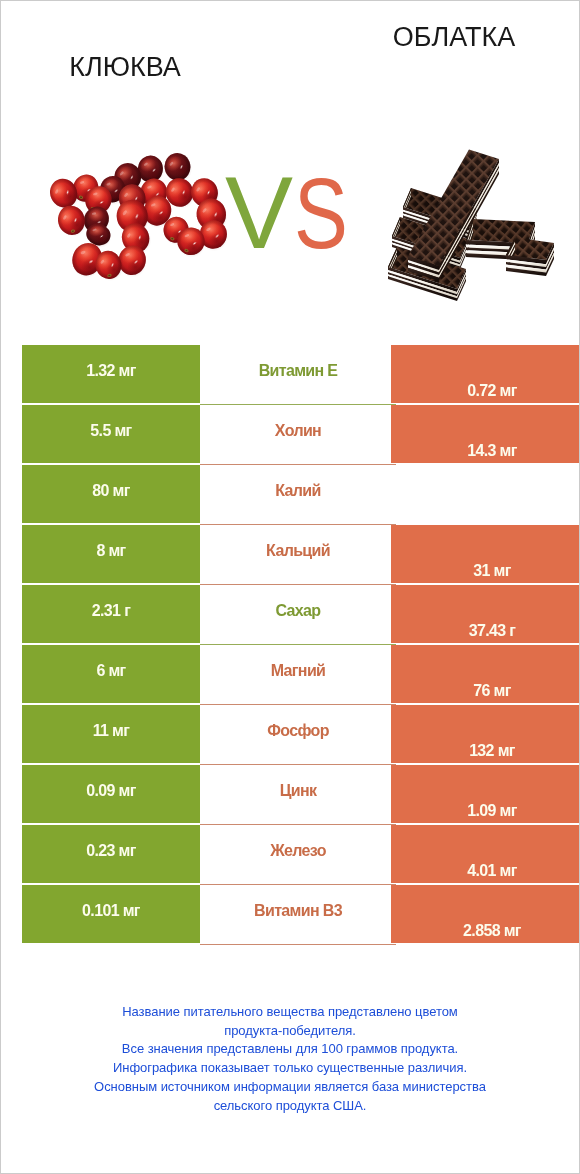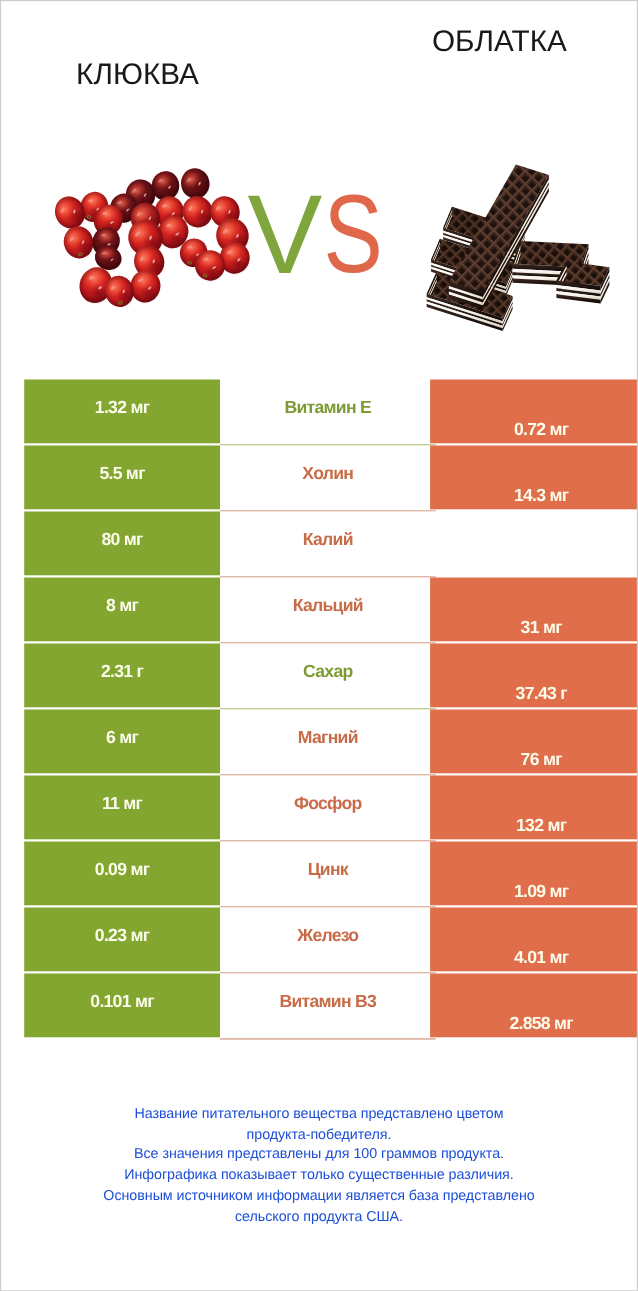--- a/index.html
+++ b/index.html
@@ -574,17 +574,17 @@
           <span>2.858 мг</span>
         </div>
     </div>
   </div>
 
   <div class="foot">
     <div class="fl">Название питательного вещества представлено цветом</div>
     <div class="fl">продукта-победителя.</div>
     <div class="fl">Все значения представлены для 100 граммов продукта.</div>
     <div class="fl">Инфографика показывает только существенные различия.</div>
-    <div class="fl">Основным источником информации является база представлено</div>
+    <div class="fl">Основным источником информации является база министерства</div>
     <div class="fl">сельского продукта США.</div>
   </div>
 
 </div>
 
 </body></html>

